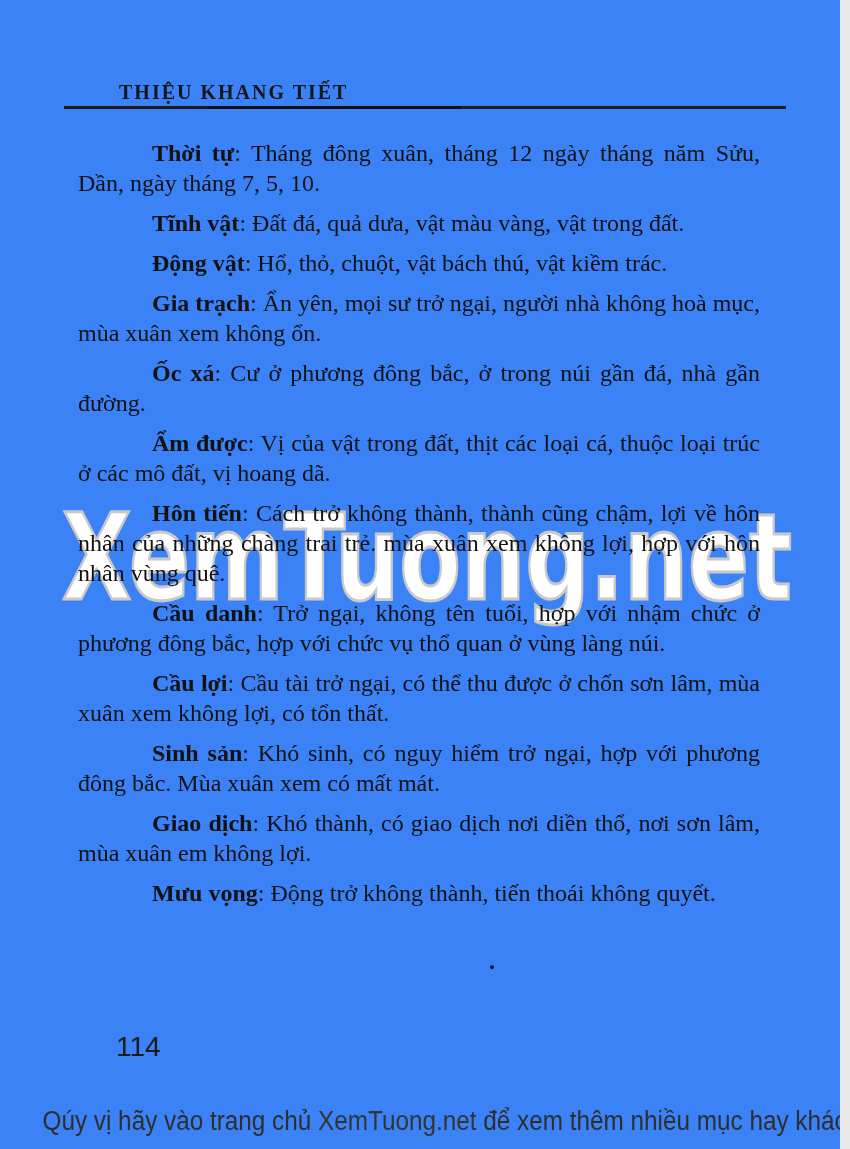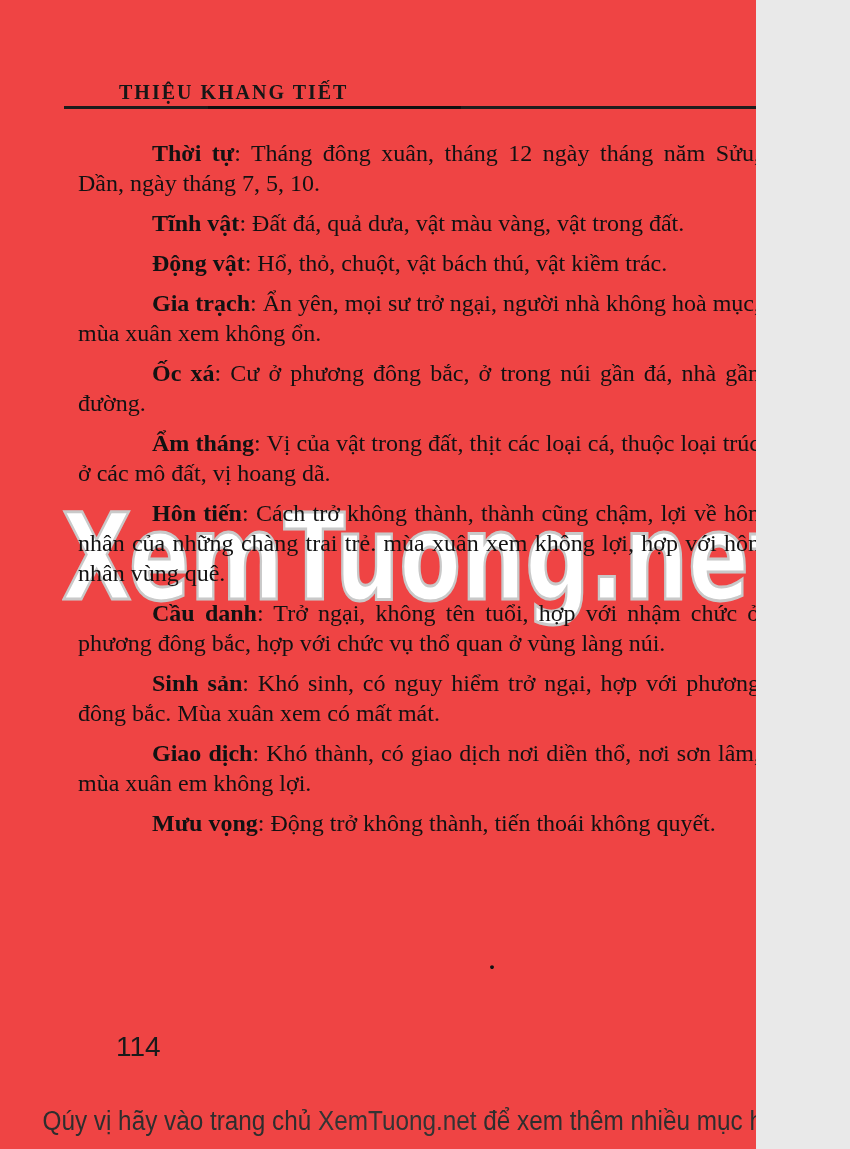--- a/index.html
+++ b/index.html
@@ -2,23 +2,23 @@
 <html lang="vi"><head>
 <meta charset="utf-8">
 <style>
   html, body {
     margin: 0;
     padding: 0;
     background: #e9e9e9;
   }
   .page {
     position: relative;
-    width: 756px;
+    width: 840px;
     height: 1149px;
-    background: #ef4444;
+    background: #3b82f6;
     overflow: hidden;
     font-family: "Liberation Serif", "DejaVu Serif", serif;
   }
 
   
   .running-header {
     position: absolute;
     left: 119px;
     top: 82px;
     font-family: "Liberation Serif", "DejaVu Serif", serif;
@@ -125,23 +125,24 @@
   <div class="header-rule"></div>
 
   <div class="watermark">XemTuong.net</div>
 
   <main class="content">
     <p class="entry"><span class="entry-label">Thời tự</span><span class="entry-body">: Tháng đông xuân, tháng 12 ngày tháng năm Sửu, Dần, ngày tháng 7, 5, 10.</span></p>
     <p class="entry"><span class="entry-label">Tĩnh vật</span><span class="entry-body">: Đất đá, quả dưa, vật màu vàng, vật trong đất.</span></p>
     <p class="entry"><span class="entry-label">Động vật</span><span class="entry-body">: Hổ, thỏ, chuột, vật bách thú, vật kiềm trác.</span></p>
     <p class="entry"><span class="entry-label">Gia trạch</span><span class="entry-body">: Ẩn yên, mọi sư trở ngại, người nhà không hoà mục, mùa xuân xem không ổn.</span></p>
     <p class="entry"><span class="entry-label">Ốc xá</span><span class="entry-body">: Cư ở phương đông bắc, ở trong núi gần đá, nhà gần đường.</span></p>
-    <p class="entry"><span class="entry-label">Ẩm tháng</span><span class="entry-body">: Vị của vật trong đất, thịt các loại cá, thuộc loại trúc ở các mô đất, vị hoang dã.</span></p>
+    <p class="entry"><span class="entry-label">Ẩm được</span><span class="entry-body">: Vị của vật trong đất, thịt các loại cá, thuộc loại trúc ở các mô đất, vị hoang dã.</span></p>
     <p class="entry"><span class="entry-label">Hôn tiến</span><span class="entry-body">: Cách trở không thành, thành cũng chậm, lợi về hôn nhân của những chàng trai trẻ. mùa xuân xem không lợi, hợp với hôn nhân vùng quê.</span></p>
     <p class="entry"><span class="entry-label">Cầu danh</span><span class="entry-body">: Trở ngại, không tên tuổi, hợp với nhậm chức ở phương đông bắc, hợp với chức vụ thổ quan ở vùng làng núi.</span></p>
+    <p class="entry"><span class="entry-label">Cầu lợi</span><span class="entry-body">: Cầu tài trở ngại, có thể thu được ở chốn sơn lâm, mùa xuân xem không lợi, có tổn thất.</span></p>
     <p class="entry"><span class="entry-label">Sinh sản</span><span class="entry-body">: Khó sinh, có nguy hiểm trở ngại, hợp với phương đông bắc. Mùa xuân xem có mất mát.</span></p>
     <p class="entry"><span class="entry-label">Giao dịch</span><span class="entry-body">: Khó thành, có giao dịch nơi diền thổ, nơi sơn lâm, mùa xuân em không lợi.</span></p>
     <p class="entry"><span class="entry-label">Mưu vọng</span><span class="entry-body">: Động trở không thành, tiến thoái không quyết.</span></p>
   </main>
 
   <span class="stray-mark">.</span>
 
   <div class="page-number">114</div>
 
   <div class="footer-note"><span>Qúy vị hãy vào trang chủ </span><span class="brand">XemTuong.net</span><span> để xem thêm nhiều mục hay khác</span></div>

